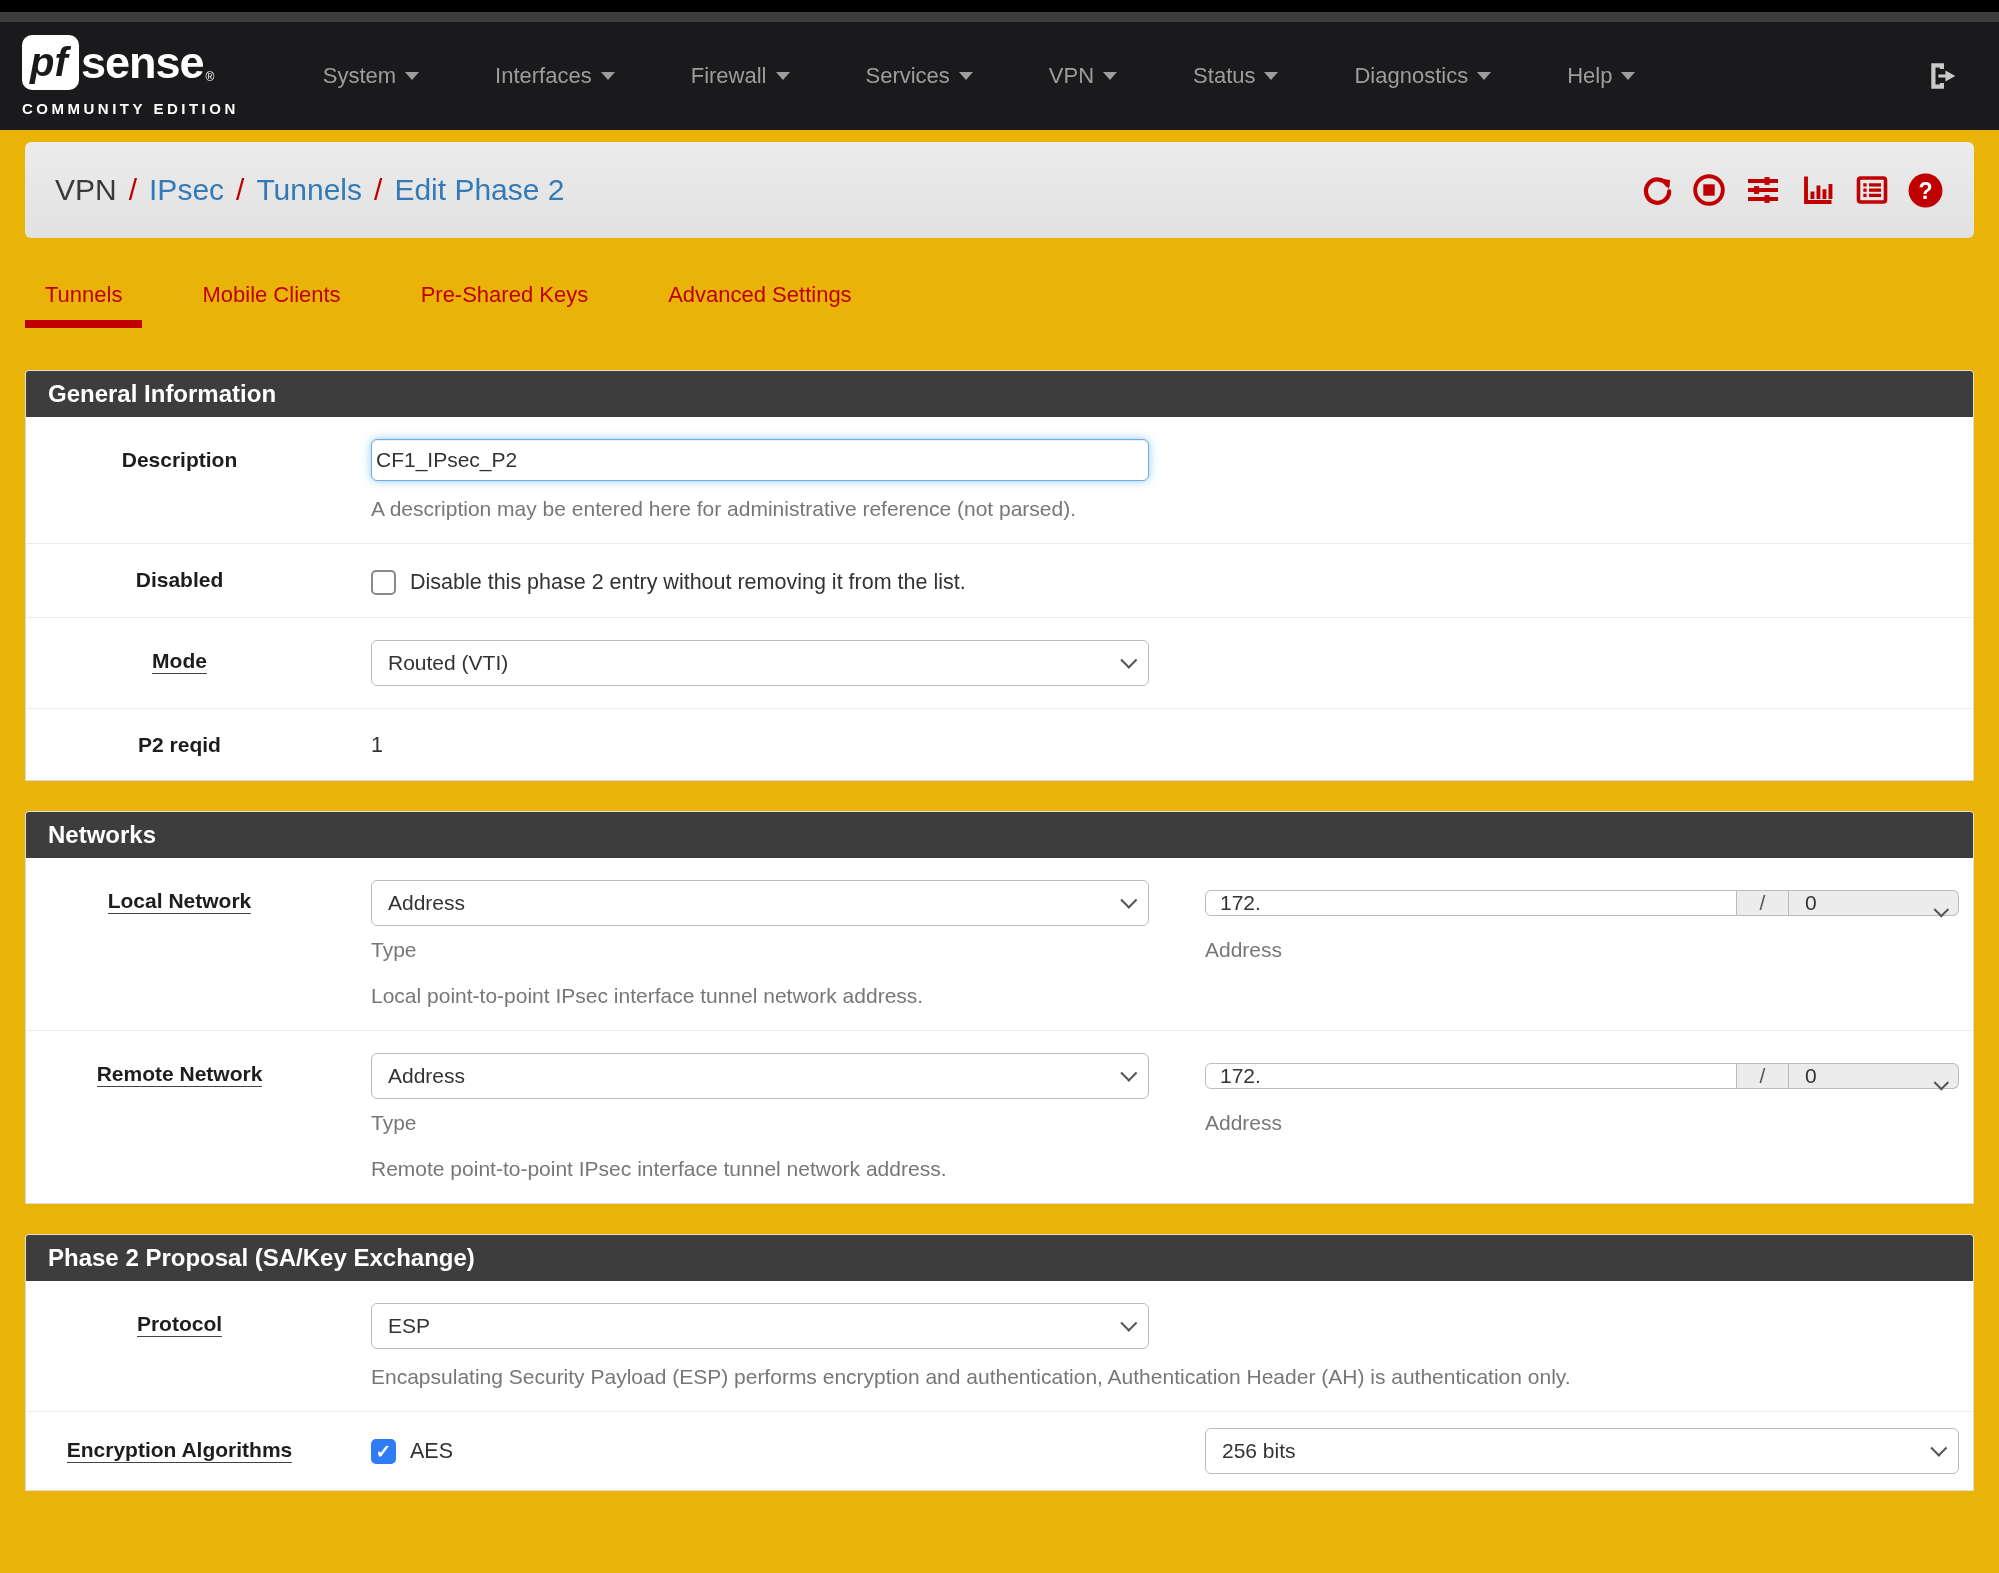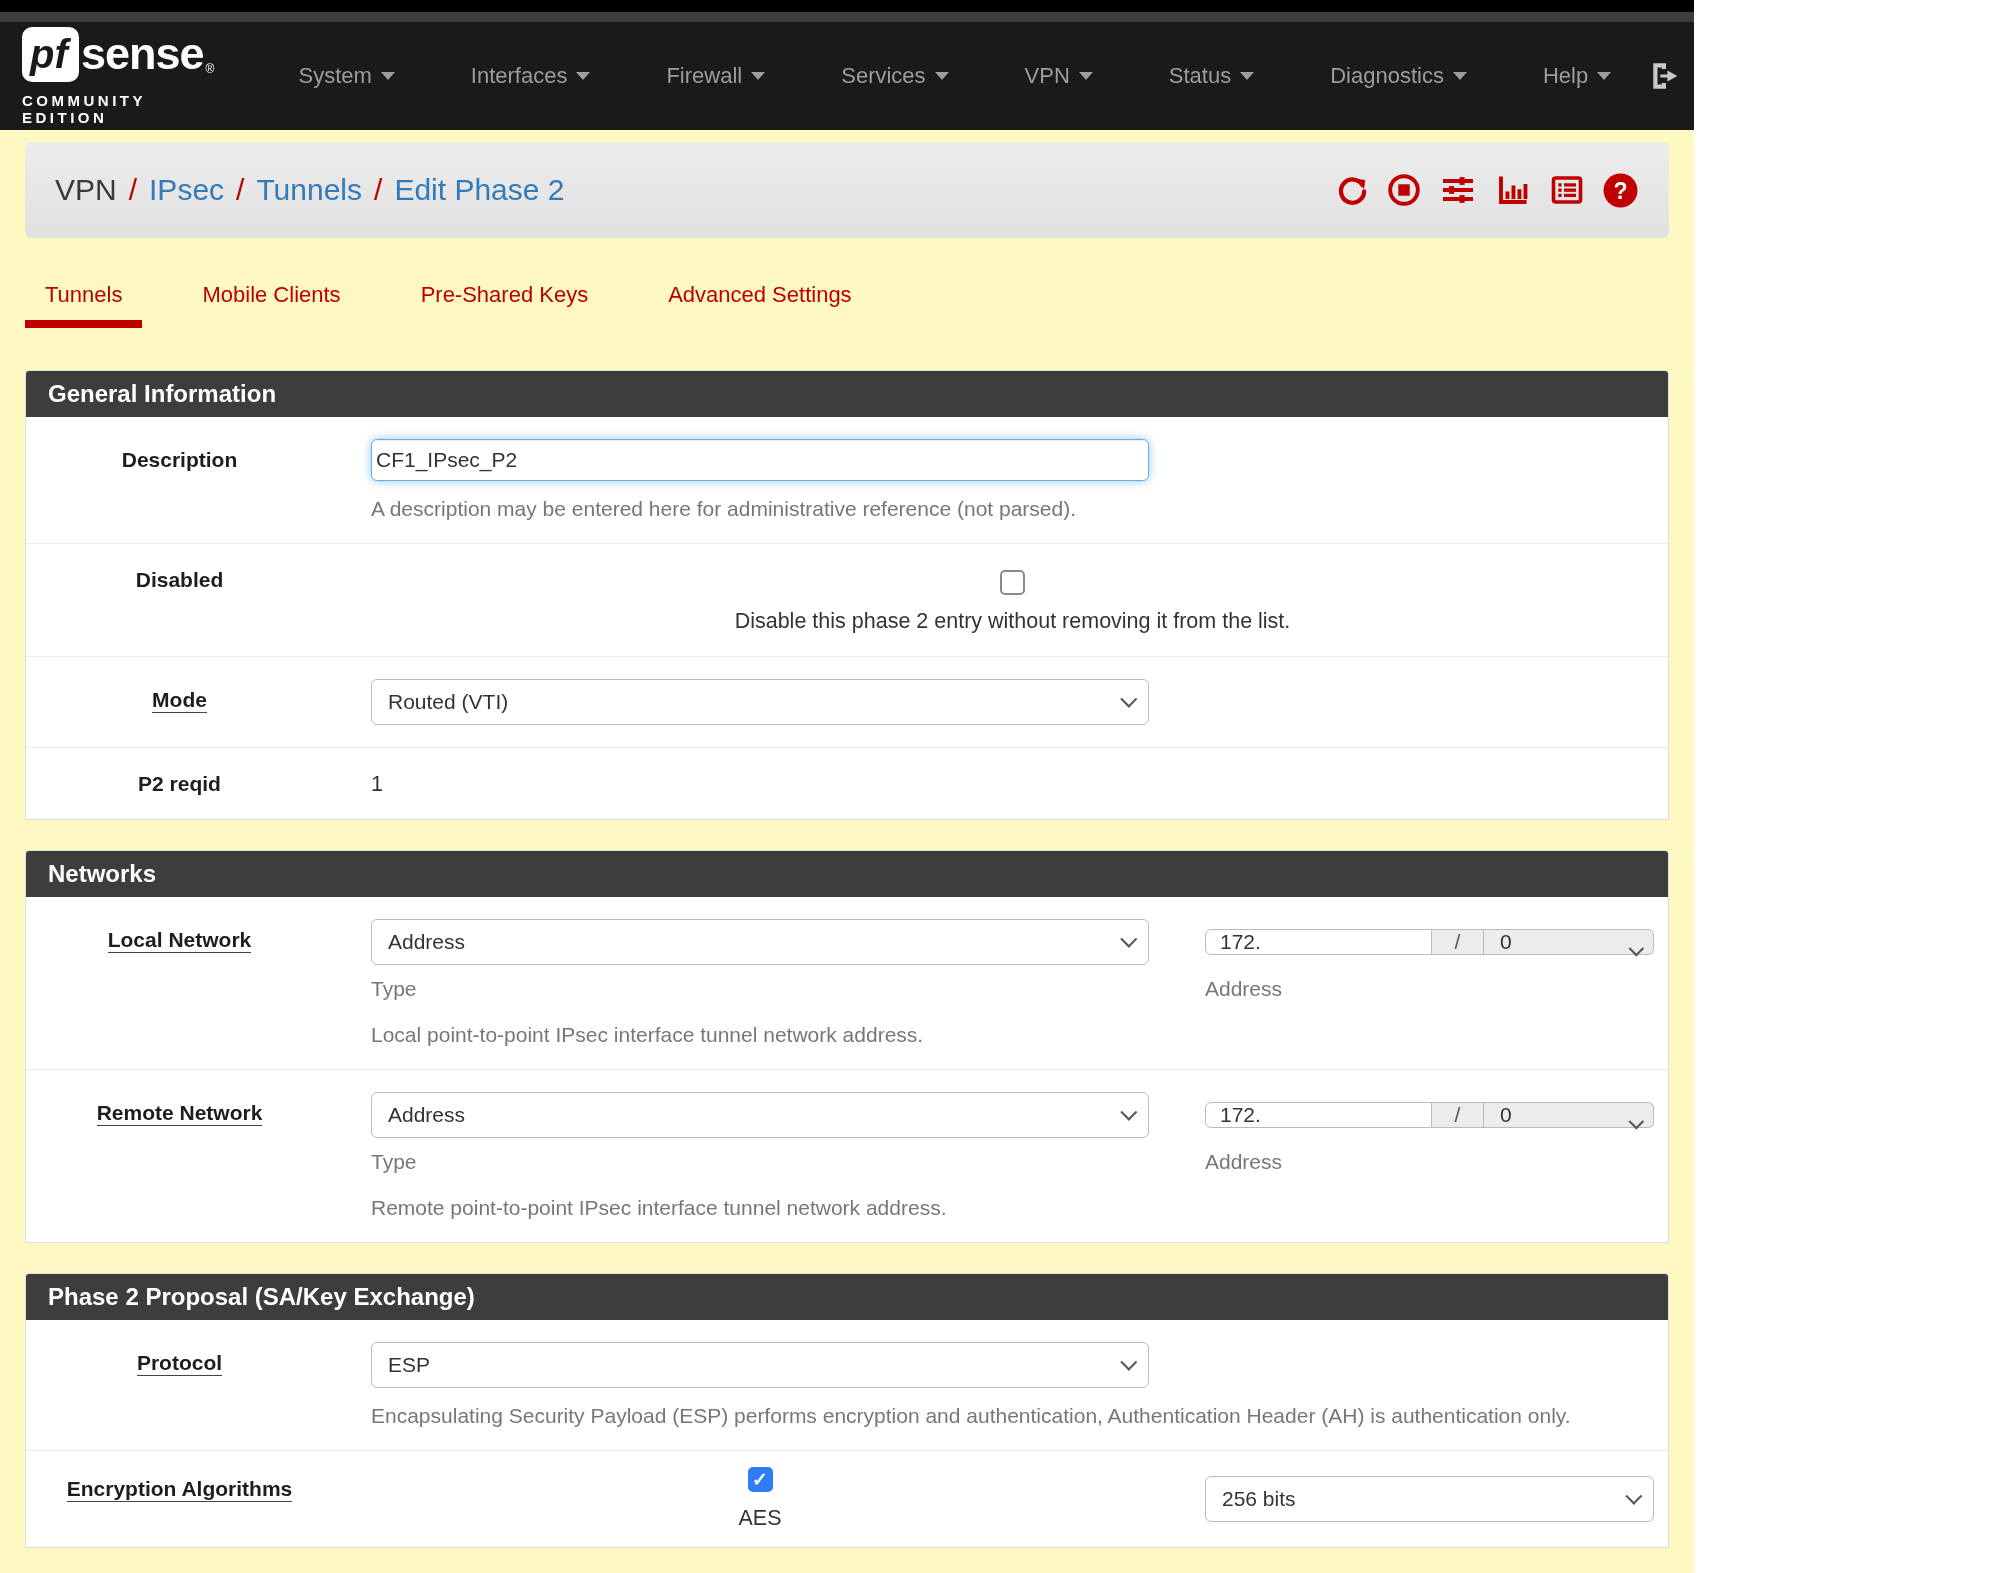--- a/index.html
+++ b/index.html
@@ -1,18 +1,18 @@
 <!DOCTYPE html>
 <html><head>
 <meta charset="utf-8">
 <style>
   * { margin:0; padding:0; box-sizing:border-box; }
   html,body { background:#fff; }
   body { font-family:"Liberation Sans", sans-serif; color:#333; }
-  .screen { position:relative; width:1694px; height:1573px; overflow:hidden; background:#fef9c3; }
+  .screen { position:relative; width:1999px; height:1573px; overflow:hidden; background:#eab308; }
 
   
   .strip1 { height:12px; background:#000; }
   .strip2 { height:10px; background:#3d3d3d; }
   .navbar { height:108px; background:#1a1a1c; display:flex; align-items:center; padding:0 38px 0 22px; }
   .brand { display:flex; flex-direction:column; margin-right:46px; }
   .brand-top { display:flex; align-items:center; }
   .pf-box { background:#fff; color:#1a1a1c; font-style:italic; font-weight:bold; font-size:40px;
             width:57px; height:55px; border-radius:10px; display:flex; align-items:center; justify-content:center; padding-right:3px;}
   .brand-sense { color:#fff; font-weight:bold; font-size:45px; letter-spacing:-1px; margin-left:2px; }
@@ -62,21 +62,21 @@
   .net-grid { display:grid; grid-template-columns:778px 1fr; column-gap:56px; }
   .addr-group { display:flex; align-items:center; height:46px; }
   .addr-input { flex:1; border:1px solid #bbb; border-radius:6px 0 0 6px; font-size:21px; color:#333; padding:0 14px;
                 display:flex; align-items:center; background:#fff; }
   .addr-slash { width:52px; border:1px solid #bbb; border-left:none; background:#ececec; color:#555;
                 display:flex; align-items:center; justify-content:center; font-size:21px; }
   .addr-prefix { width:170px; border:1px solid #bbb; border-left:none; border-radius:0 6px 6px 0; background:#ececec;
                  color:#333; font-size:21px; display:flex; align-items:center; padding:0 16px; position:relative; cursor:pointer; }
   .addr-prefix .chev { position:absolute; right:14px; top:16px; width:11px; height:11px; border-right:2px solid #555;
                        border-bottom:2px solid #555; transform:rotate(45deg) translateY(-4px); }
-  .cbrow { display:flex; align-items:center; gap:14px; padding-top:4px;flex-direction:column; }
+  .cbrow { display:flex; align-items:center; gap:14px; padding-top:4px; }
   .cb { width:25px; height:25px; border:2px solid #8a8a8a; border-radius:5px; background:#fff; flex:none; cursor:pointer; }
   .cb.checked { background:#2e7cf6; border-color:#2e7cf6; color:#fff; display:flex; align-items:center; justify-content:center;
                 font-size:19px; font-weight:bold; }
   .cb-label { font-size:21.5px; color:#333; }
   .static-val { font-size:21.5px; color:#333; padding-top:9px; display:flex; align-items:center; gap:10px; }
   .enc-grid { display:grid; grid-template-columns:778px 1fr; column-gap:56px; align-items:center; }
   .enc-grid .select { width:100%; }
   .pencil { cursor:pointer; }
 </style>
 </head>

